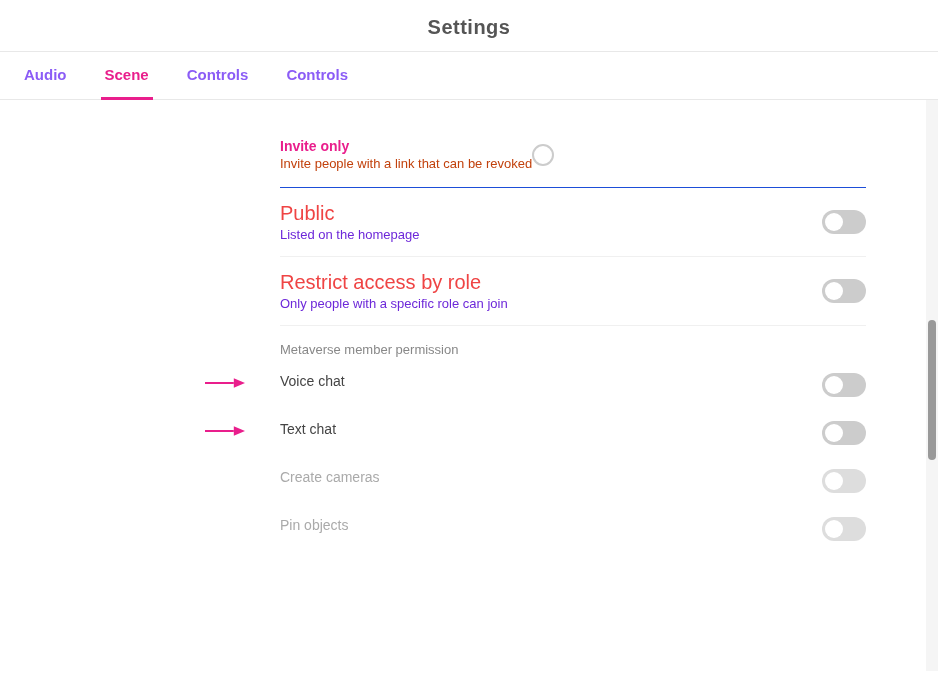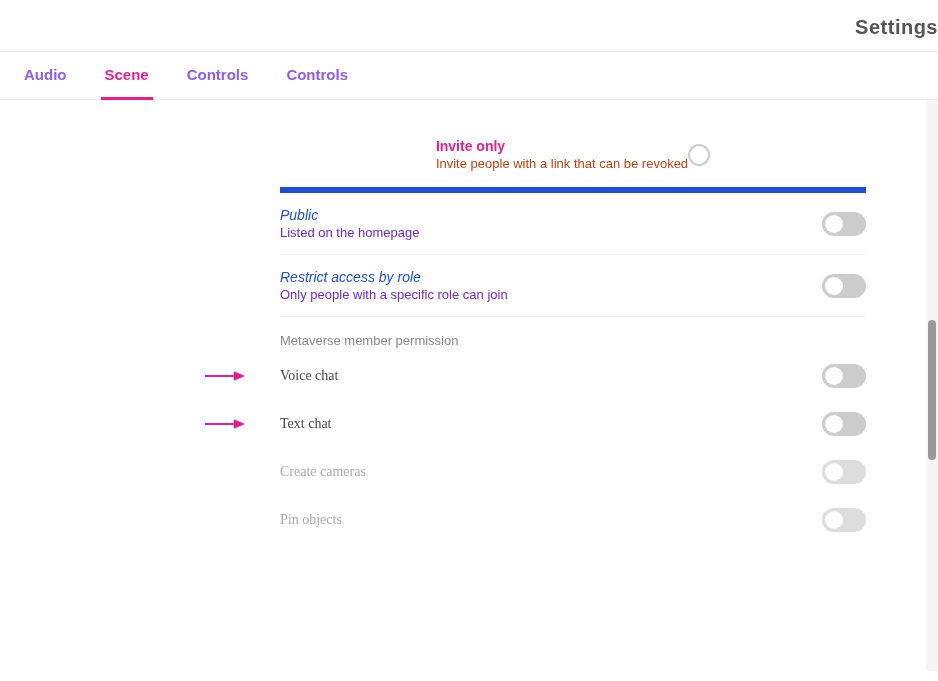--- a/index.html
+++ b/index.html
@@ -10,21 +10,21 @@
 
     body {
       font-family: -apple-system, BlinkMacSystemFont, 'Segoe UI', sans-serif;
       background: #fff;
       width: 938px;
       min-height: 681px;
       overflow: hidden;
     }
 
     .page-header {
-      text-align: right;
+      text-align: center;
       padding: 16px 0 12px;
       border-bottom: 1px solid #e8e8e8;
     }
 
     .page-title {
       font-size: 20px;
       font-weight: 600;
       color: #555;
       letter-spacing: 0.5px;
     }
@@ -98,23 +98,23 @@
     }
 
     .settings-section {
       padding: 0 60px 0 280px;
     }
 
     
     .invite-only-row {
       display: flex;
       align-items: center;
-      justify-content: center;
+      justify-content: flex-start;
       padding: 8px 0 16px;
-      border-bottom: 6px solid #1d4ed8;
+      border-bottom: 1px solid #1d4ed8;
     }
 
     .invite-only-text {
       display: flex;
       flex-direction: column;
       gap: 2px;
     }
 
     .invite-only-label {
       font-size: 14px;
@@ -169,46 +169,44 @@
       padding: 14px 0;
     }
 
     .setting-info {
       display: flex;
       flex-direction: column;
       gap: 2px;
     }
 
     .setting-label {
-      font-size: 14px;
+      font-size: 20px;
       font-weight: 500;
-      color: #1d4ed8;
-      font-style: italic;
+      color: #ef4444;
     }
 
     .setting-sub {
       font-size: 13px;
       color: #6d28d9;
     }
 
     .section-heading {
       font-size: 13px;
       color: #888;
       padding: 16px 0 4px;
       font-weight: 400;
     }
 
     
     .permission-row {
       display: flex;
-      align-items: center;
+      align-items: flex-start;
       justify-content: space-between;
       padding: 12px 0;
       position: relative;
-      font-family: Liberation Serif, serif;
     }
 
     .permission-label {
       font-size: 14px;
       font-weight: 500;
       color: #444;
     }
 
     .permission-label.muted {
       color: #aaa;

